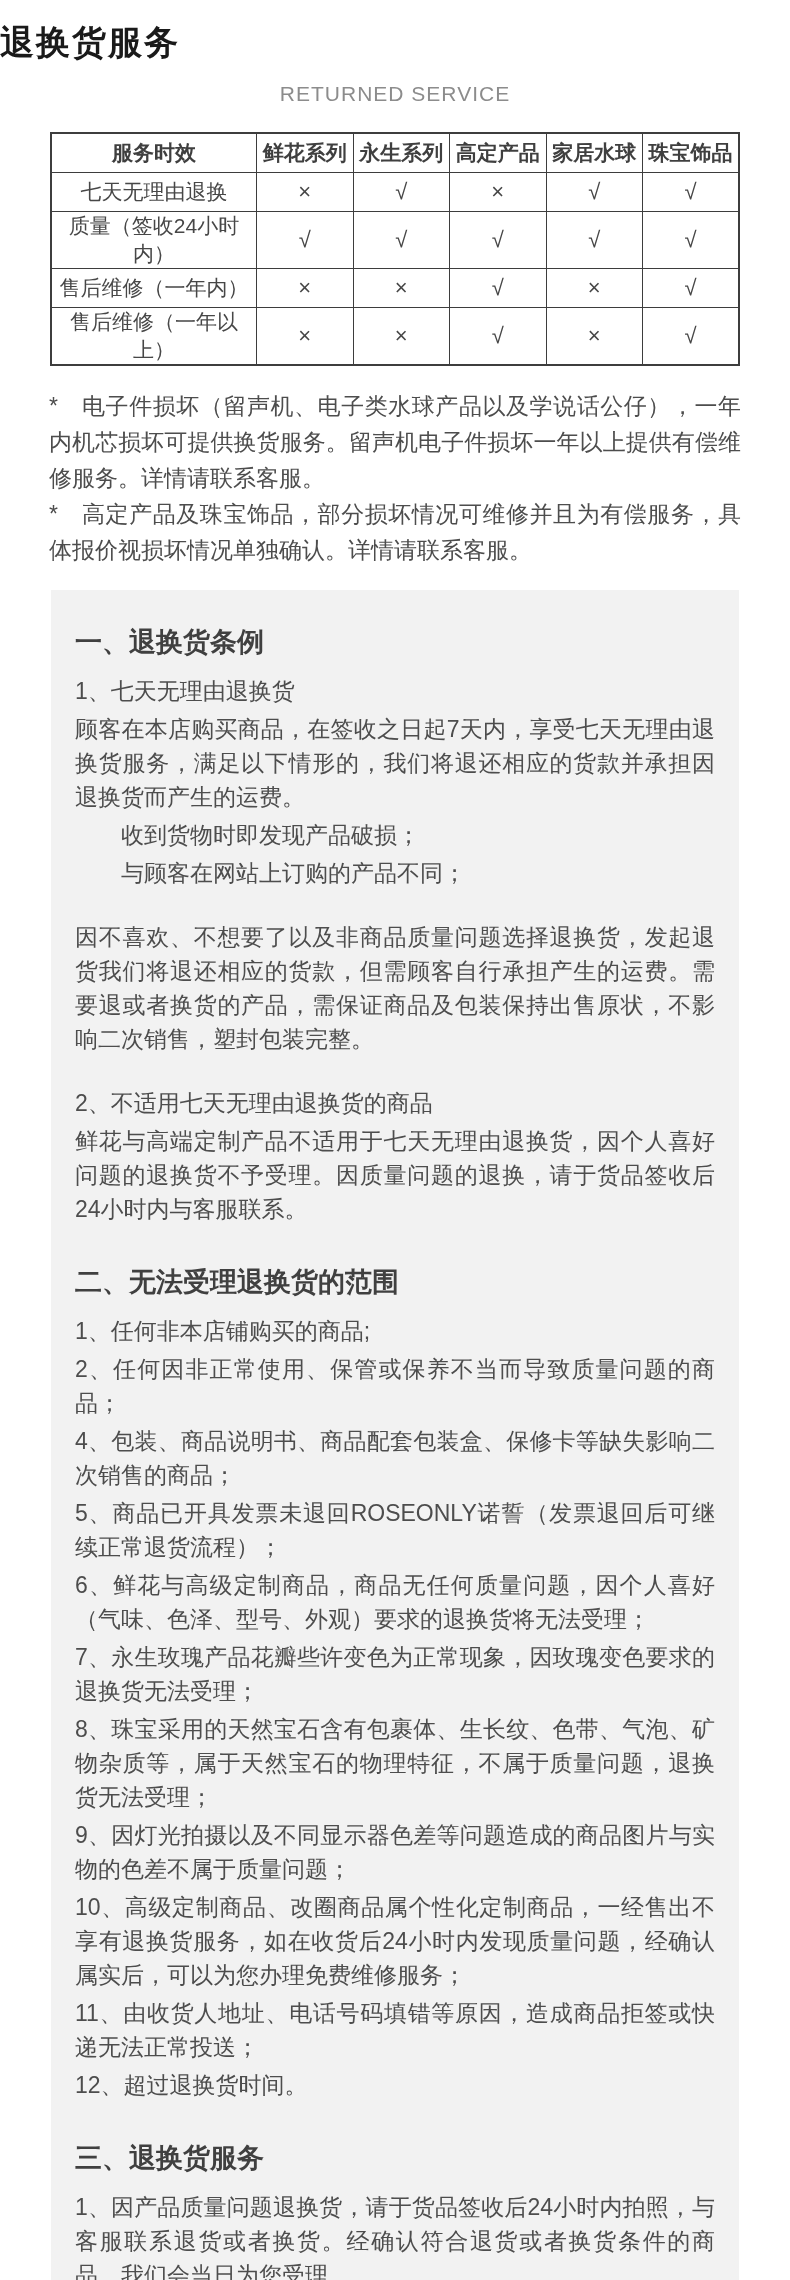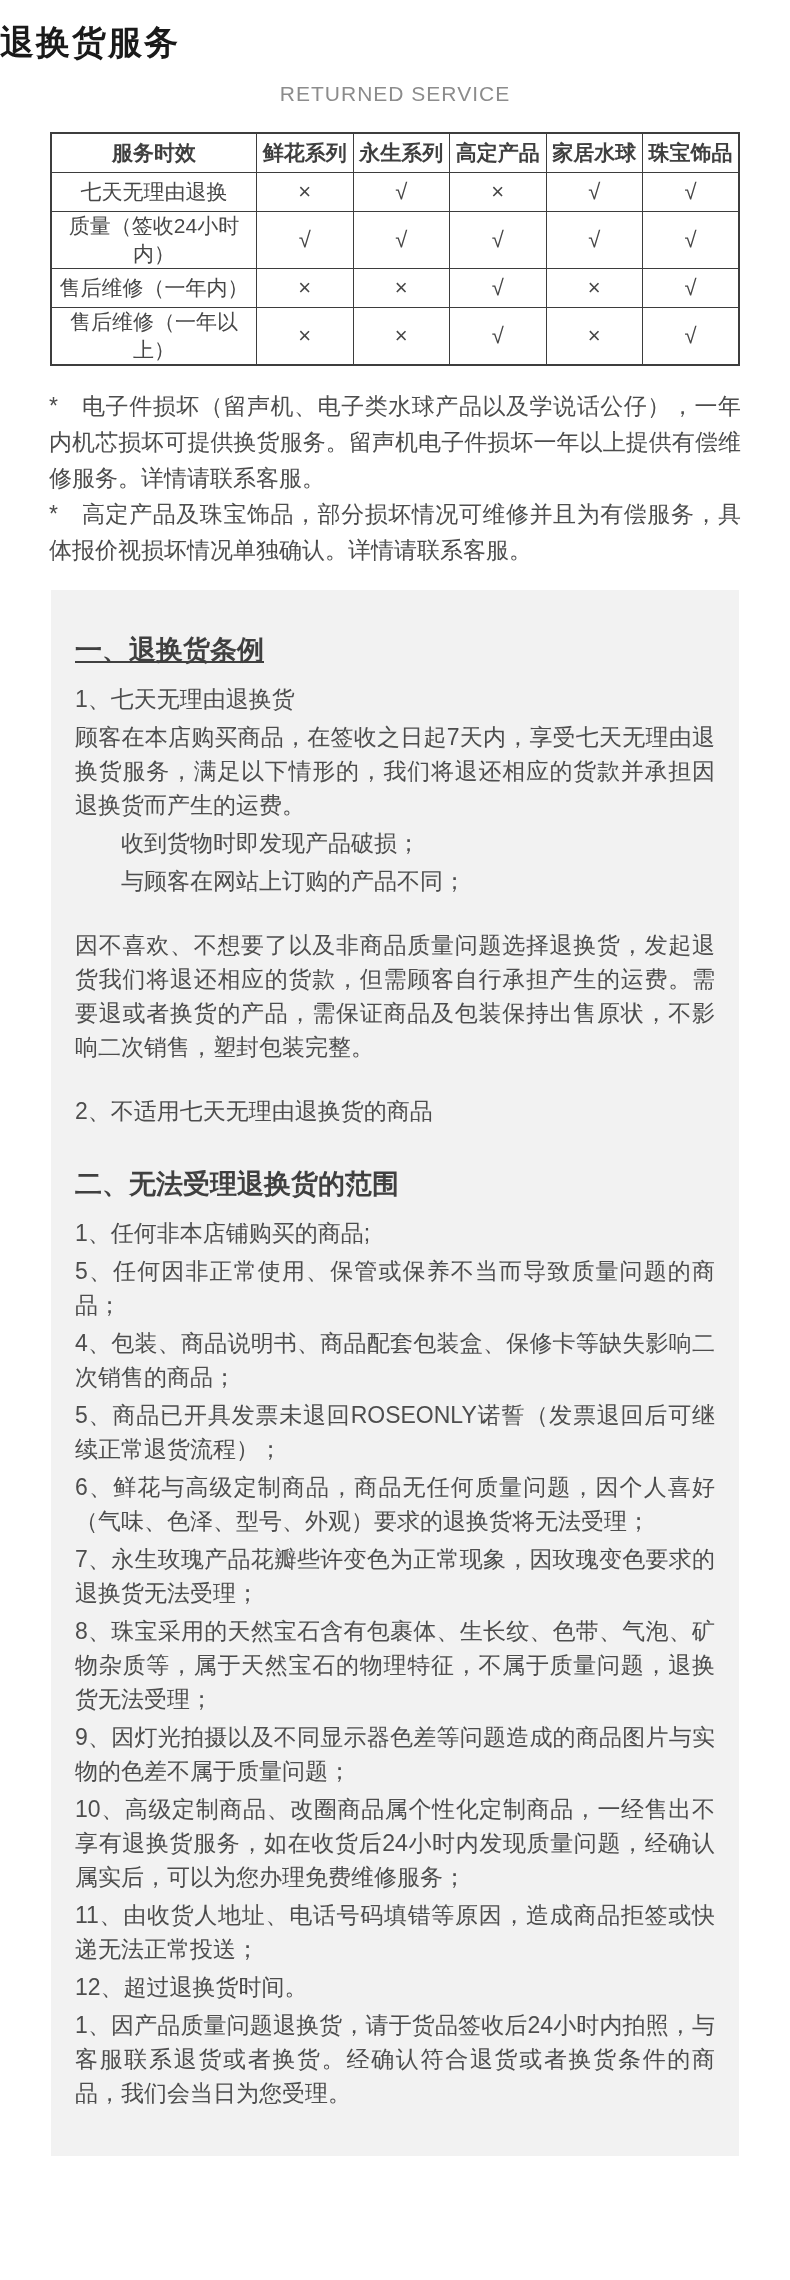--- a/index.html
+++ b/index.html
@@ -61,21 +61,21 @@
     background:#f2f2f2;
     box-sizing:border-box;
     padding:30px 24px 42px 24px;
   }
   .policy-section .section-heading {
     font-size:27px;
     font-weight:600;
     color:#404040;
     margin:38px 0 14px 0;
   }
-  .policy-section:first-child .section-heading { margin-top:12px;text-decoration:underline; }
+  .policy-section:first-child .section-heading { margin-top:4px; }
   .policy-paragraph {
     font-size:23px;
     line-height:34px;
     color:#4d4d4d;
     margin:0 0 4px 0;
     text-align:justify;
   }
   .policy-paragraph.indent { text-indent:46px; }
   .policy-paragraph.gap { margin-top:30px; }
 </style>
@@ -140,35 +140,37 @@
 <div class="policy-panel">
 
   <div class="policy-section">
     <div class="section-heading">一、退换货条例</div>
     <p class="policy-paragraph">1、七天无理由退换货</p>
     <p class="policy-paragraph">顾客在本店购买商品，在签收之日起7天内，享受七天无理由退换货服务，满足以下情形的，我们将退还相应的货款并承担因退换货而产生的运费。</p>
     <p class="policy-paragraph indent">收到货物时即发现产品破损；</p>
     <p class="policy-paragraph indent">与顾客在网站上订购的产品不同；</p>
     <p class="policy-paragraph gap">因不喜欢、不想要了以及非商品质量问题选择退换货，发起退货我们将退还相应的货款，但需顾客自行承担产生的运费。需要退或者换货的产品，需保证商品及包装保持出售原状，不影响二次销售，塑封包装完整。</p>
     <p class="policy-paragraph gap">2、不适用七天无理由退换货的商品</p>
+    <p class="policy-paragraph">鲜花与高端定制产品不适用于七天无理由退换货，因个人喜好问题的退换货不予受理。因质量问题的退换，请于货品签收后24小时内与客服联系。</p>
   </div>
 
   <div class="policy-section">
     <div class="section-heading">二、无法受理退换货的范围</div>
     <p class="policy-paragraph">1、任何非本店铺购买的商品;</p>
-    <p class="policy-paragraph">5、任何因非正常使用、保管或保养不当而导致质量问题的商品；</p>
+    <p class="policy-paragraph">2、任何因非正常使用、保管或保养不当而导致质量问题的商品；</p>
     <p class="policy-paragraph">4、包装、商品说明书、商品配套包装盒、保修卡等缺失影响二次销售的商品；</p>
     <p class="policy-paragraph">5、商品已开具发票未退回ROSEONLY诺誓（发票退回后可继续正常退货流程）；</p>
     <p class="policy-paragraph">6、鲜花与高级定制商品，商品无任何质量问题，因个人喜好（气味、色泽、型号、外观）要求的退换货将无法受理；</p>
     <p class="policy-paragraph">7、永生玫瑰产品花瓣些许变色为正常现象，因玫瑰变色要求的退换货无法受理；</p>
     <p class="policy-paragraph">8、珠宝采用的天然宝石含有包裹体、生长纹、色带、气泡、矿物杂质等，属于天然宝石的物理特征，不属于质量问题，退换货无法受理；</p>
     <p class="policy-paragraph">9、因灯光拍摄以及不同显示器色差等问题造成的商品图片与实物的色差不属于质量问题；</p>
     <p class="policy-paragraph">10、高级定制商品、改圈商品属个性化定制商品，一经售出不享有退换货服务，如在收货后24小时内发现质量问题，经确认属实后，可以为您办理免费维修服务；</p>
     <p class="policy-paragraph">11、由收货人地址、电话号码填错等原因，造成商品拒签或快递无法正常投送；</p>
     <p class="policy-paragraph">12、超过退换货时间。</p>
   </div>
 
   <div class="policy-section">
+    <div class="section-heading">三、退换货服务</div>
     <p class="policy-paragraph">1、因产品质量问题退换货，请于货品签收后24小时内拍照，与客服联系退货或者换货。经确认符合退货或者换货条件的商品，我们会当日为您受理。</p>
 
   </div>
 
 </div>
 
 </body></html>

